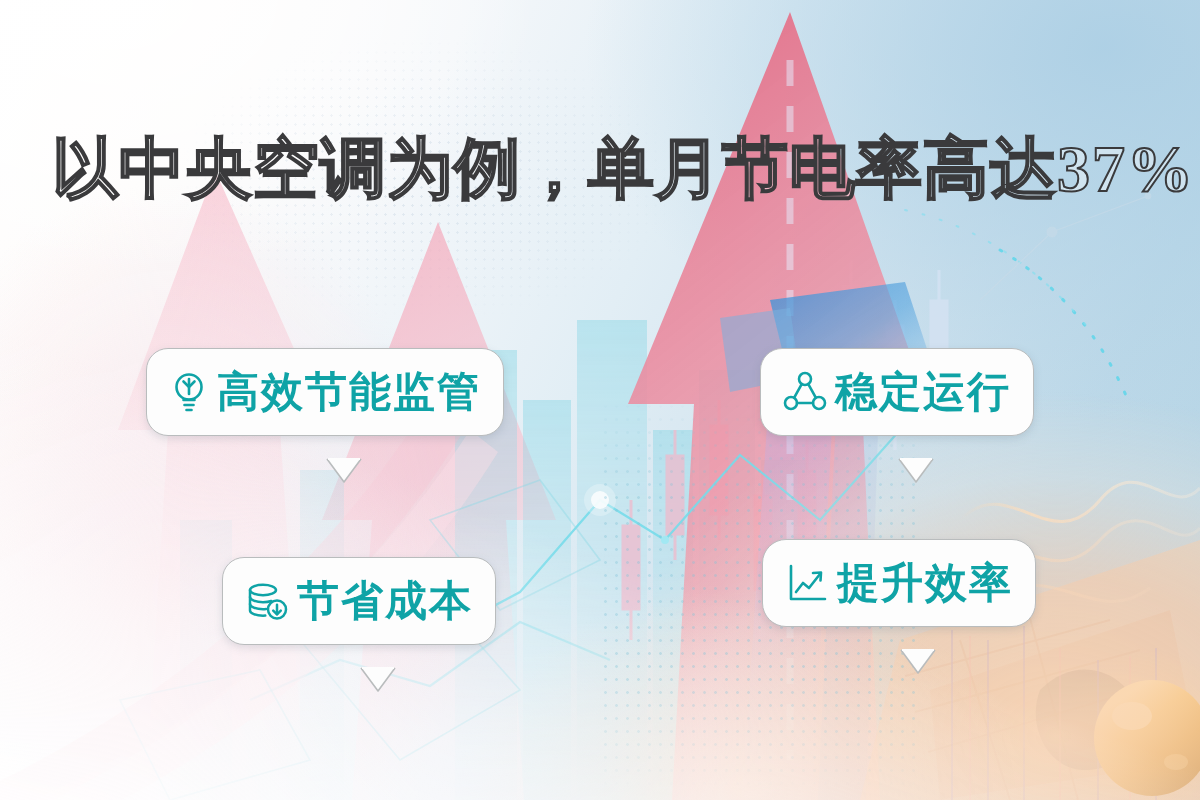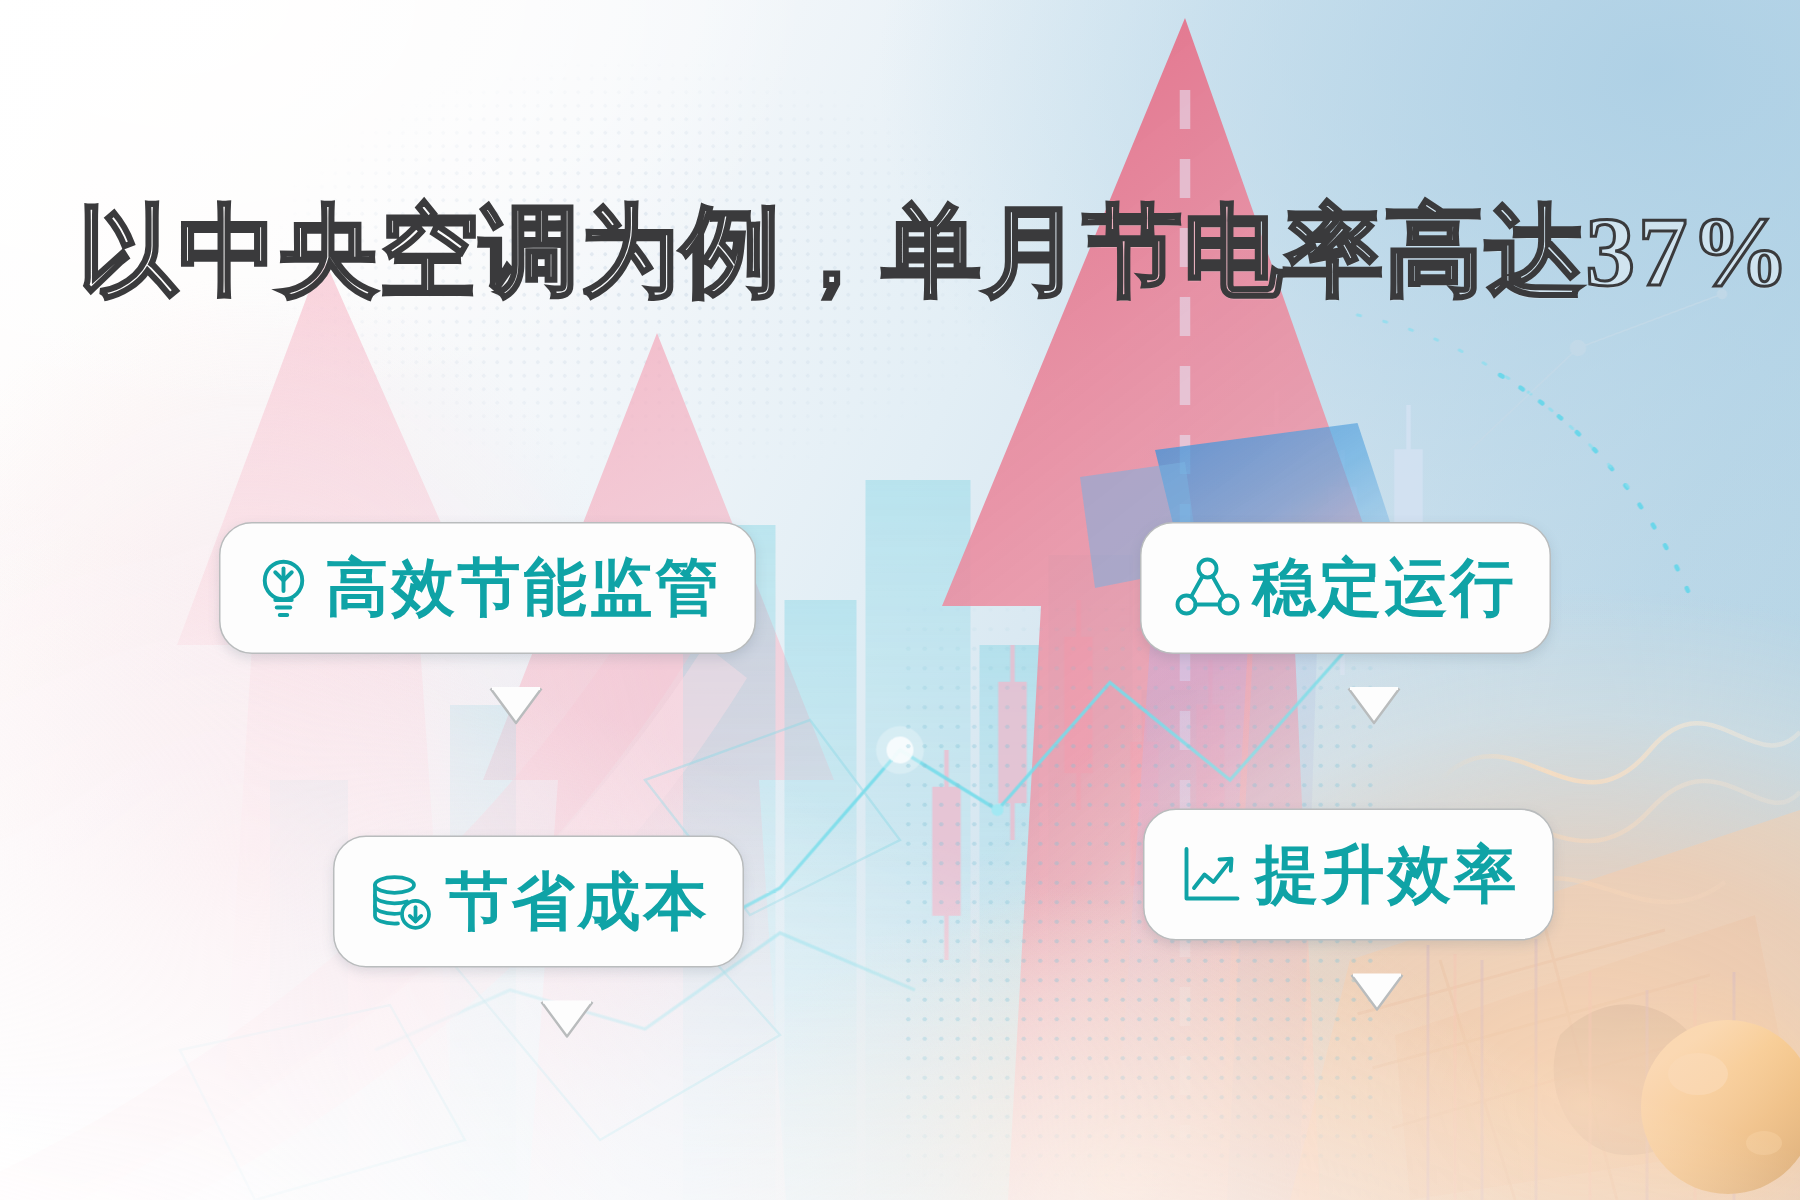--- a/index.html
+++ b/index.html
@@ -90,21 +90,21 @@
   .badge .ico{flex:0 0 auto;display:flex;align-items:center;justify-content:center;margin-right:8px;}
   .badge .txt{
     color:#0fa3a6;font-size:42px;line-height:46px;font-weight:700;letter-spacing:2px;
     white-space:nowrap;
     font-family:"DejaVu Sans","Liberation Sans",sans-serif;
   }
 
   #badge-1{left:146px;top:348px;}
   #badge-2{left:718px;top:348px;margin-left:42px;}
   #badge-3{left:222px;top:557px;}
-  #badge-4{left:762px;top:539px;}
+  #badge-4{left:762px;top:539px;border-radius:24px;}
 </style>
 </head>
 <body>
 
 <div id="stage">
 
   <div class="bg bg-base"></div>
   <div class="bg bg-topright"></div>
   <div class="bg bg-whitetop"></div>
   <div class="dotgrid"></div>

